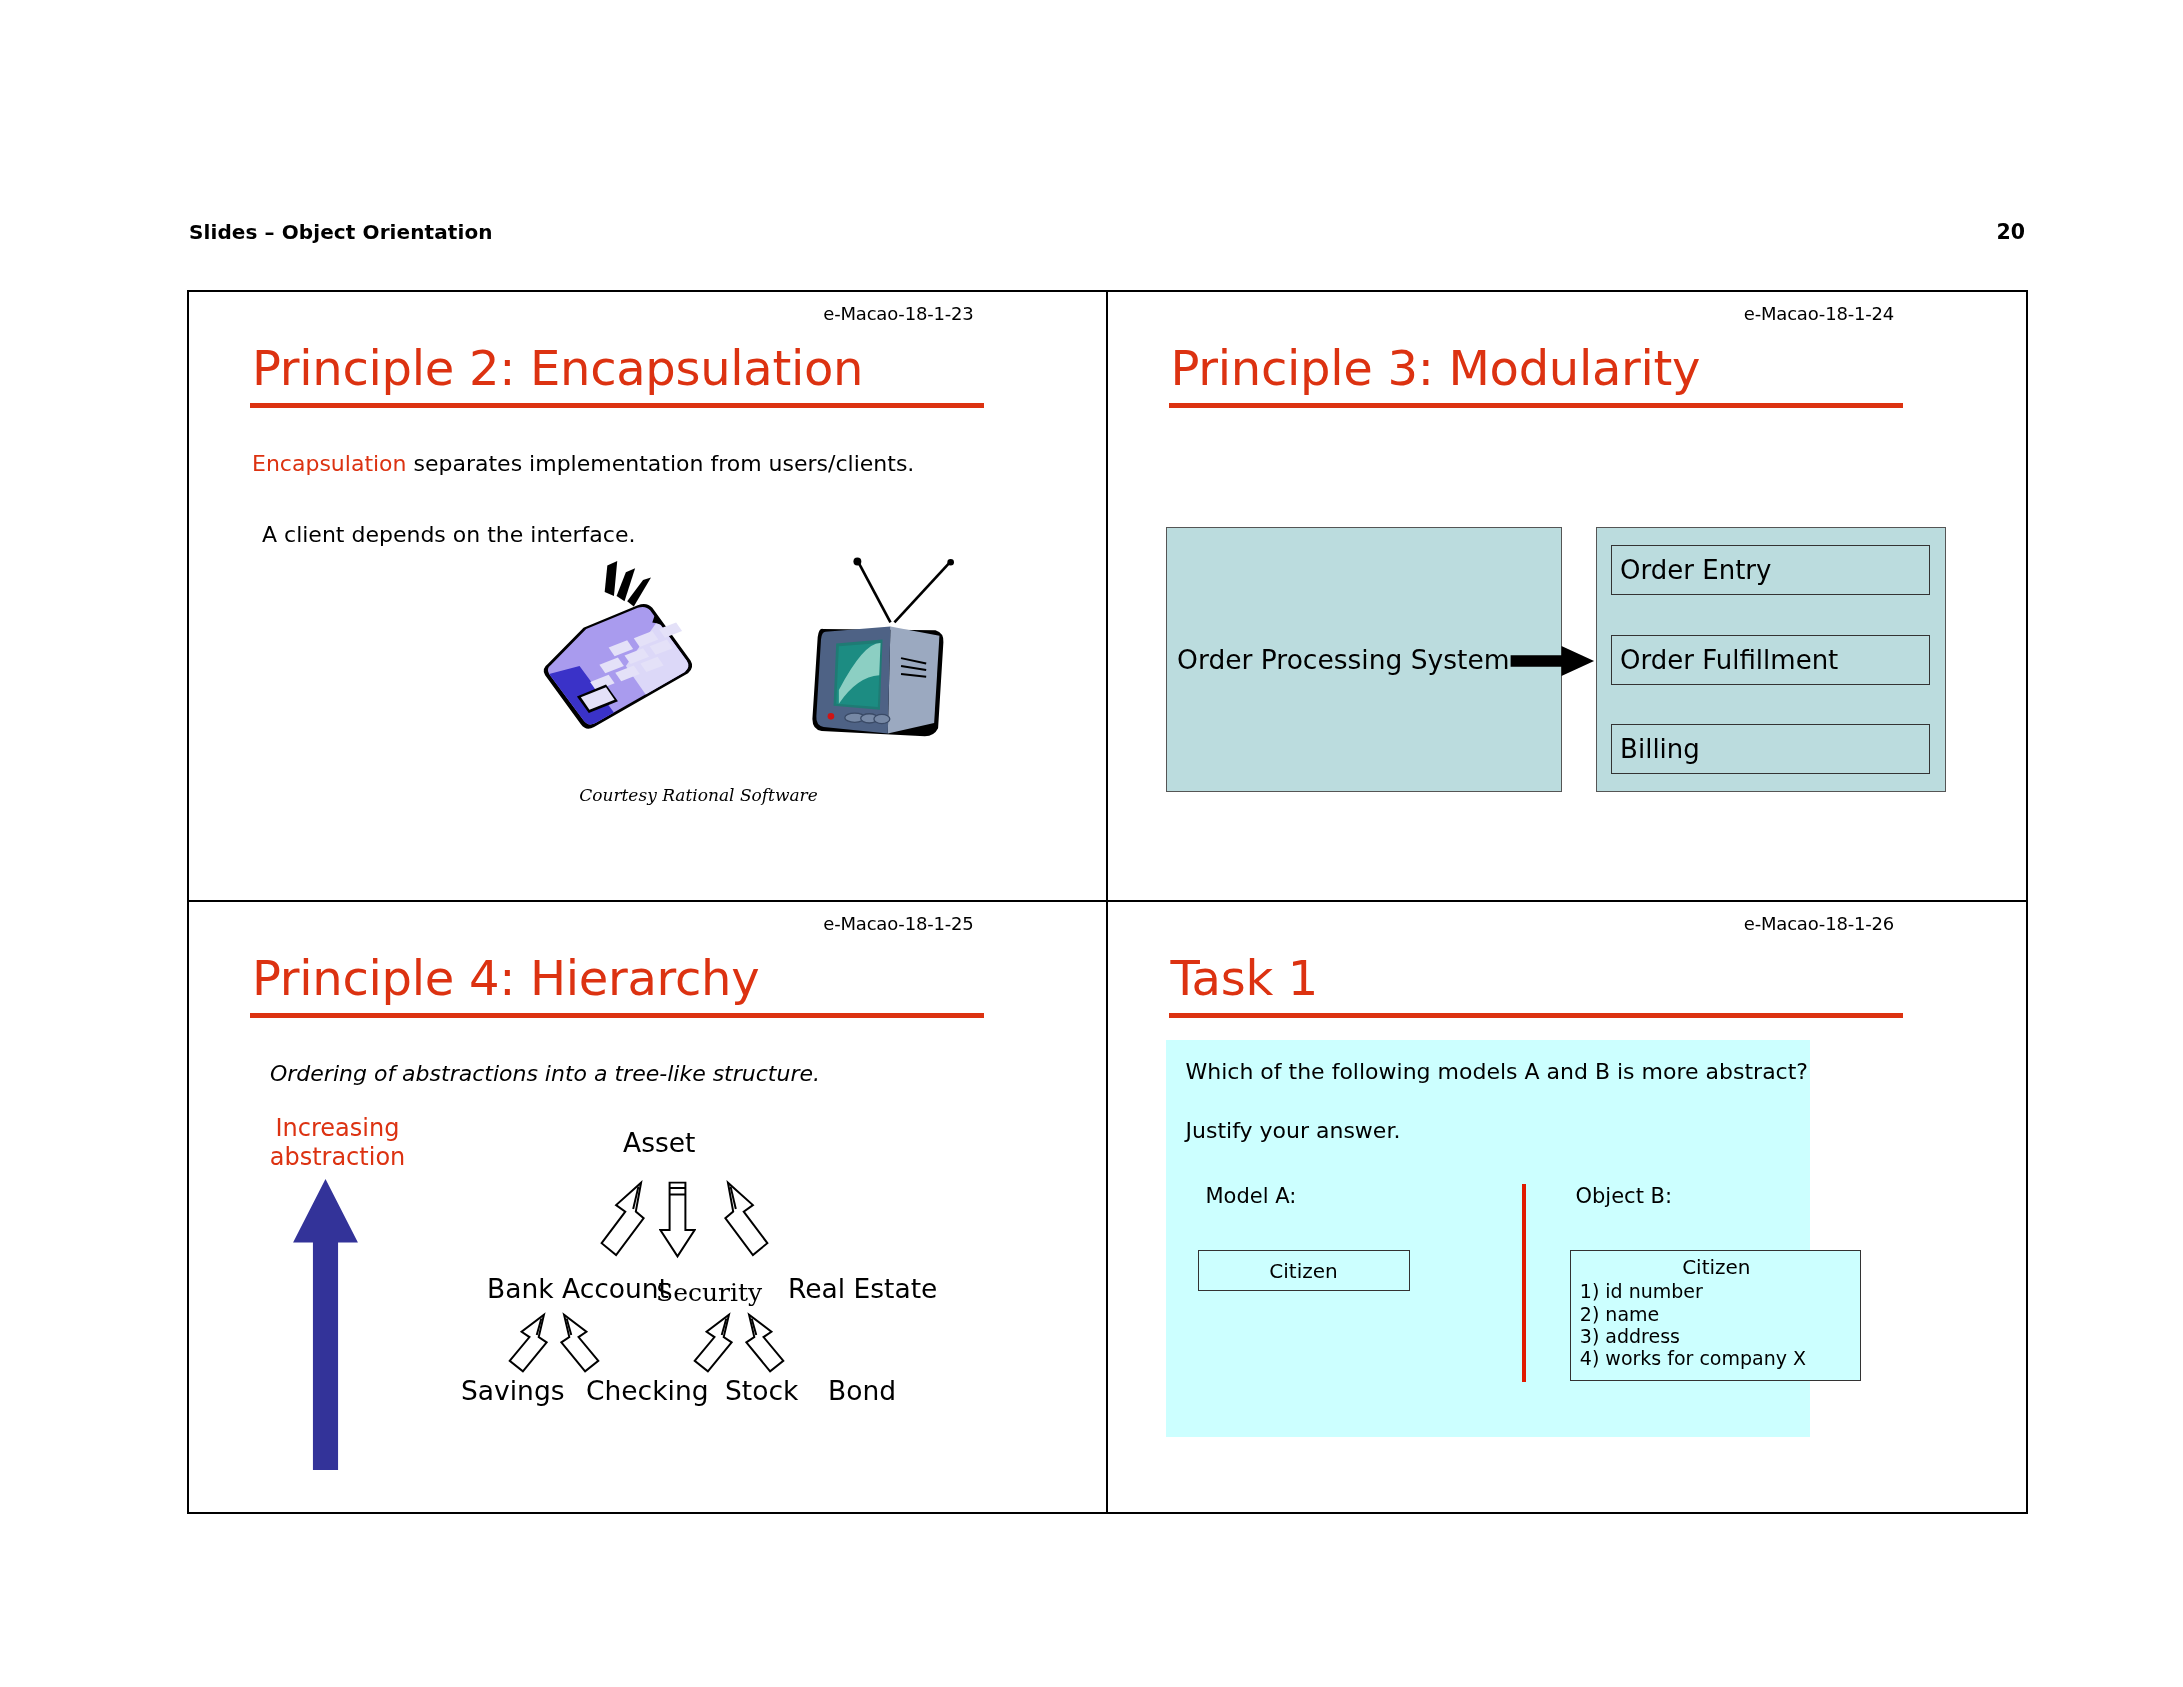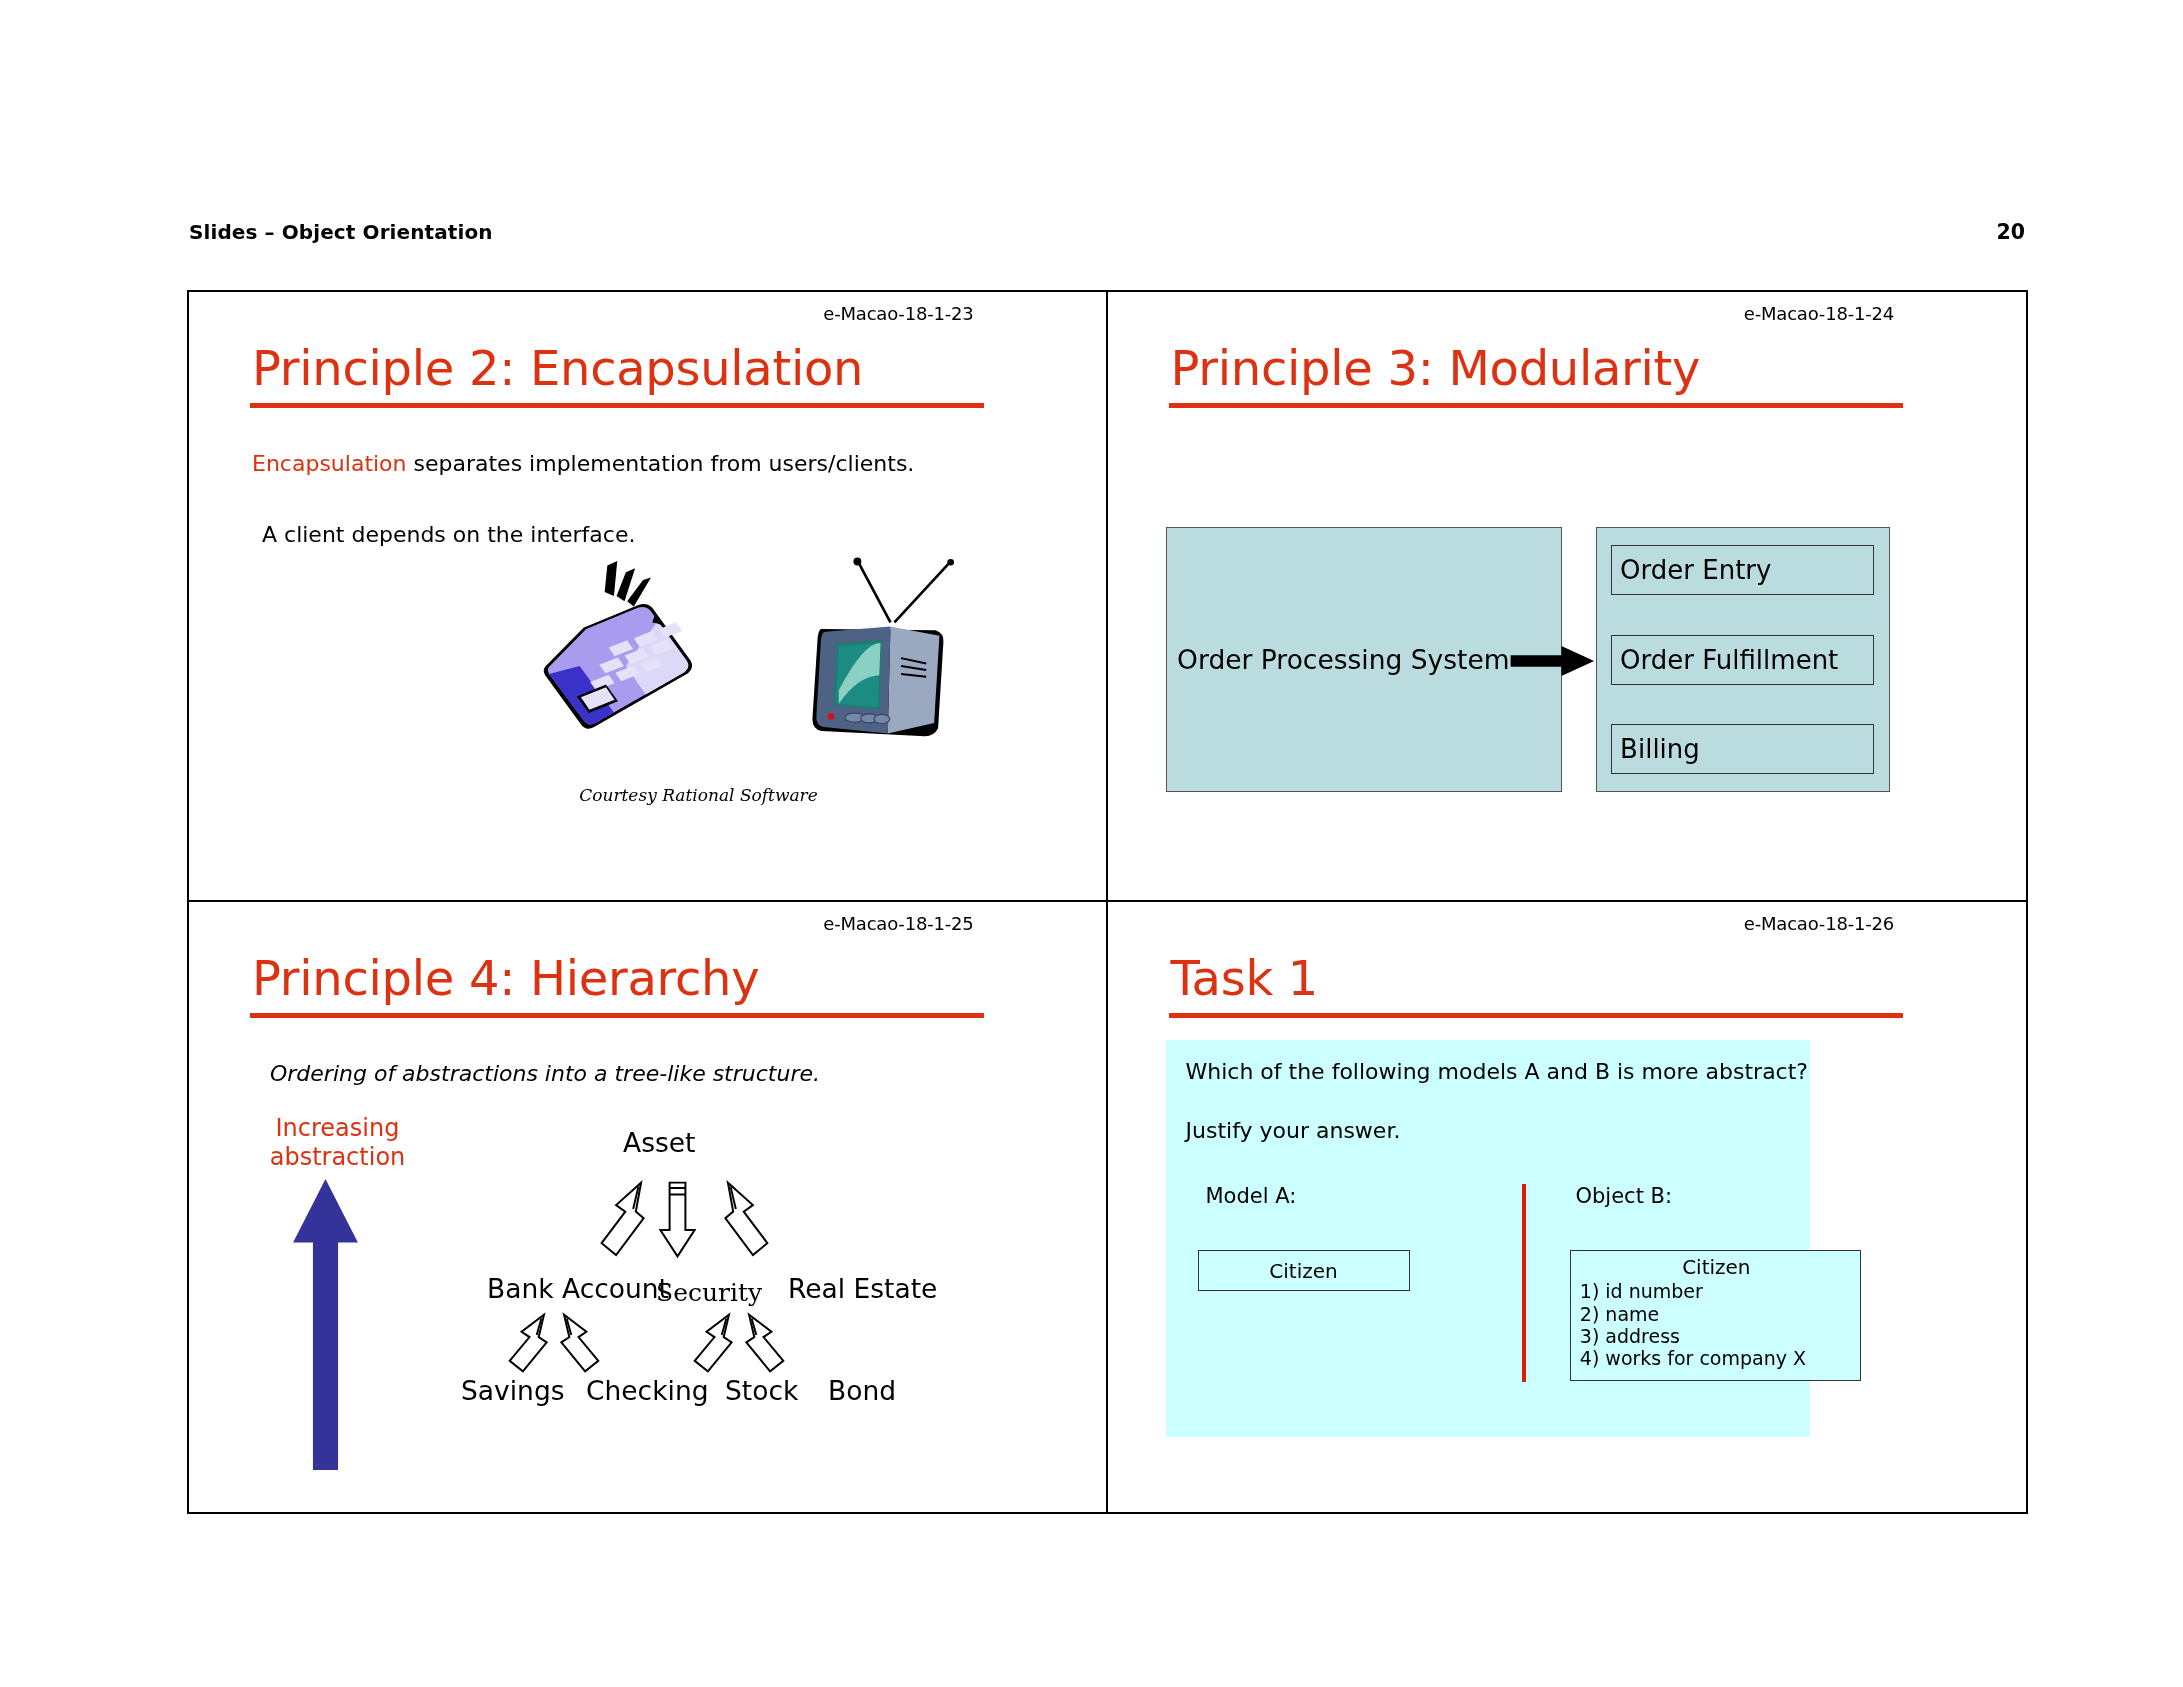--- a/index.html
+++ b/index.html
@@ -146,21 +146,21 @@
     padding-left: 10.6px;
   }
   .mod-big-box .lbl {
     font-size: 26.5px;
     color: #000;
     line-height: 1.26;
   }
   .mod-group-box {
     position: absolute;
     left: 430px; top: 0px;
-    width: 294px; height: 265px;
+    width: 350px; height: 265px;
     background: #BBDCDE;
     border: 1.3px solid #555;
     box-sizing: border-box;
     padding: 17px 14.6px;
     display: flex;
     flex-direction: column;
     justify-content: space-between;
   }
   .mod-sub-box {
     border: 1.3px solid #333;

